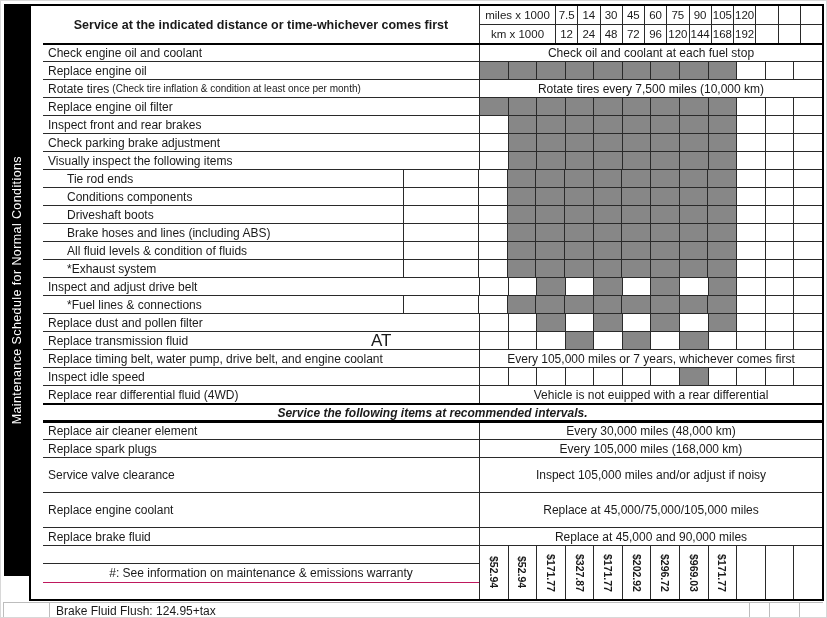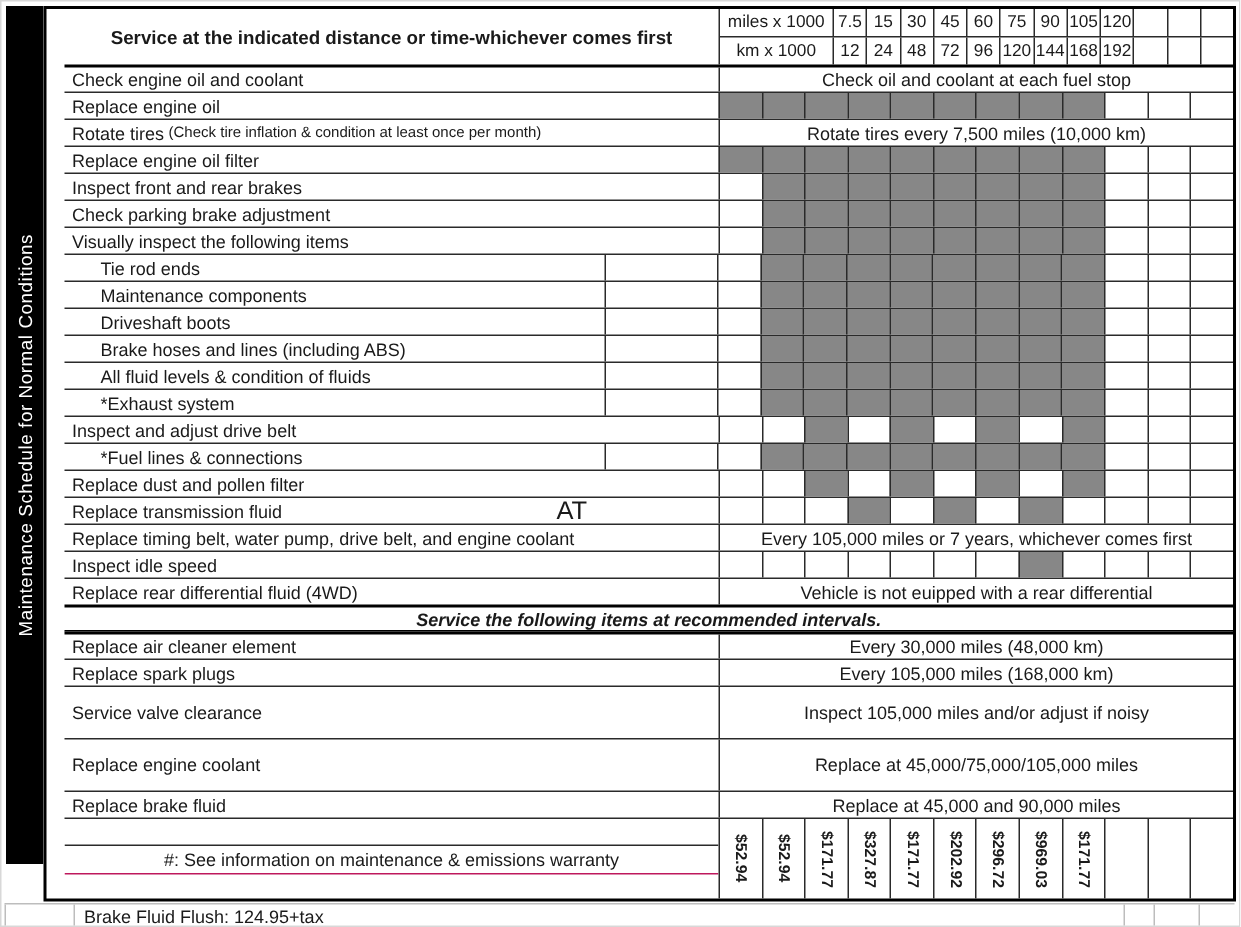--- a/index.html
+++ b/index.html
@@ -73,21 +73,21 @@
   </div>
 
   <div class="tbl">
 
     <div class="row hdr">
       <div class="cell c-labelwide">Service at the indicated distance or time-whichever comes first</div>
       <div class="hdr-grid">
         <div class="hdr-row">
           <div class="cell hdr-unit">miles x 1000</div>
         <div class="cell hdr-cell">7.5</div>
-            <div class="cell hdr-cell">15</div>
+            <div class="cell hdr-cell">14</div>
             <div class="cell hdr-cell">30</div>
             <div class="cell hdr-cell">45</div>
             <div class="cell hdr-cell">60</div>
             <div class="cell hdr-cell">75</div>
             <div class="cell hdr-cell">90</div>
             <div class="cell hdr-cell">105</div>
             <div class="cell hdr-cell">120</div>
             <div class="cell hdr-cell"></div>
             <div class="cell hdr-cell"></div>
             <div class="cell hdr-cell"></div>
@@ -221,21 +221,21 @@
         <div class="cell c-data filled"></div>
         <div class="cell c-data filled"></div>
         <div class="cell c-data filled"></div>
         <div class="cell c-data filled"></div>
         <div class="cell c-data"></div>
         <div class="cell c-data"></div>
         <div class="cell c-data"></div>
       </div>
       <div class="row">
         <div class="cell c-label indent">
-          <div class="lbl">Maintenance components</div>
+          <div class="lbl">Conditions components</div>
         </div>
         <div class="cell c-unit"></div>
         <div class="cell c-data"></div>
         <div class="cell c-data filled"></div>
         <div class="cell c-data filled"></div>
         <div class="cell c-data filled"></div>
         <div class="cell c-data filled"></div>
         <div class="cell c-data filled"></div>
         <div class="cell c-data filled"></div>
         <div class="cell c-data filled"></div>

